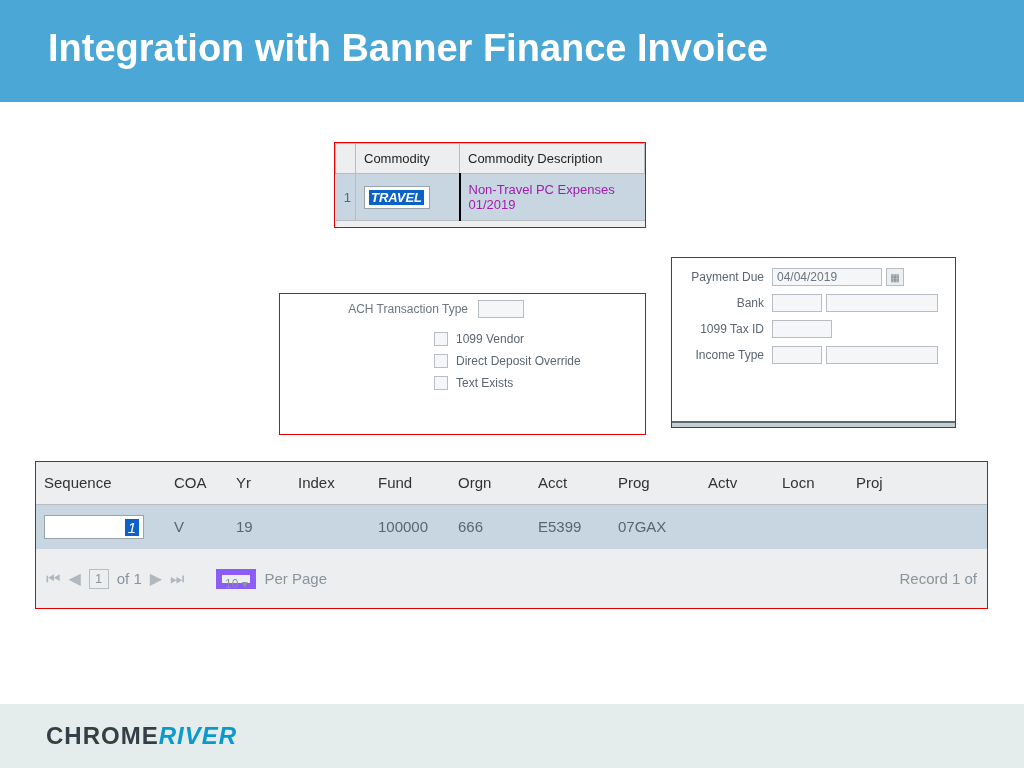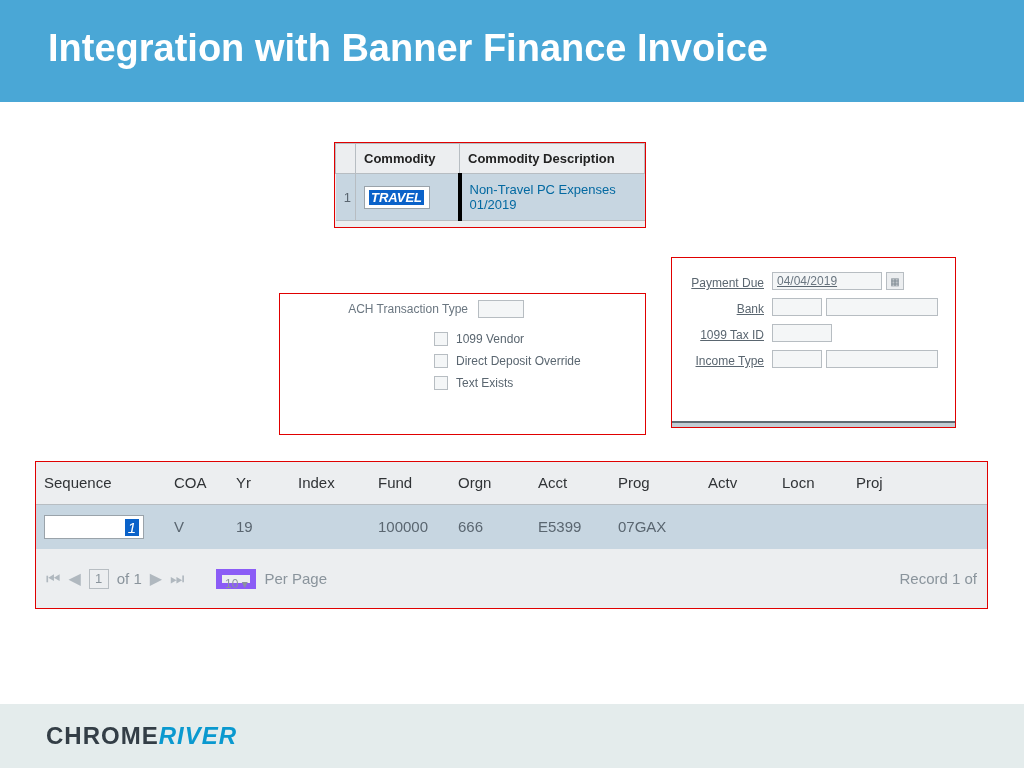--- a/index.html
+++ b/index.html
@@ -16,47 +16,47 @@
     line-height: 1.1;
   }
 
   
   .panel { position: absolute; border: 1px solid #e00000; background: #eceef0; }
 
   
   .panel.commodity { left: 334px; top: 142px; width: 312px; height: 86px; }
   .commodity table { width: 100%; border-collapse: collapse; font-size: 13px; }
   .commodity thead th {
-    background: #eceef0; color: #222; text-align: left; font-weight: bold;
+    background: #eceef0; color: #222; text-align: left; font-weight: normal;
     padding: 7px 8px; border: 1px solid #b7bdc2;
   }
   .commodity tbody td {
     background: #c7d6e1; color: #5a6670; padding: 8px;
     border-top: 1px solid #b7bdc2; border-bottom: 1px solid #b7bdc2;
   }
   .commodity .seqcell { width: 18px; border-right: 1px solid #b7bdc2; text-align: right; padding-right: 4px; }
   .commodity .codebox {
     display: inline-block; background: #fff; border: 1px solid #9aa3aa;
     padding: 3px 4px; width: 66px; text-align: left;
   }
   .commodity .codebox span {
     background: #0a62c9; color: #fff; padding: 0 2px; font-weight: 600; font-style: italic;
   }
-  .commodity .desc { color: #0369a1; border-left: 4px solid #000000; }
+  .commodity .desc { color: #a21caf; border-left: 2px solid #000000; }
 
   
   .panel.ach { left: 279px; top: 293px; width: 367px; height: 142px; background: #fff; color: #5a6670; font-size: 12px; }
   .ach .row { display: flex; align-items: center; height: 22px; }
   .ach .lbl { text-align: right; width: 198px; padding-right: 10px; color: #6a7680; }
   .ach .box { width: 46px; height: 18px; border: 1px solid #b7bdc2; background: #f4f6f7; }
   .ach .chk { width: 14px; height: 14px; border: 1px solid #b7bdc2; background: #f4f6f7; margin-right: 8px; margin-left: 154px; }
 
   
   .panel.payment { left: 671px; top: 257px; width: 285px; height: 171px; background: #fff; font-size: 12px; color: #5a6670; }
-  .payment .row { display: flex; align-items: flex-end; height: 26px; padding-left: 6px; text-decoration: underline; }
+  .payment .row { display: flex; align-items: center; height: 26px; padding-left: 6px; }
   .payment .lbl { width: 94px; text-align: right; padding-right: 8px; }
   .payment input.fld { border: 1px solid #b7bdc2; background: #f4f6f7; height: 18px; font-size: 12px; color: #6a7680; padding: 0 4px; }
   .payment .datepick { height: 18px; width: 18px; border: 1px solid #b7bdc2; background: #eceef0; display: flex; align-items: center; justify-content: center; margin-left: 4px; }
   .payment .datepick span { font-size: 10px; color: #7a858e; }
   .payment .searchbtn { height: 18px; width: 18px; border: 1px solid #b7bdc2; background: #eceef0; display: flex; align-items: center; justify-content: center; margin-left: 4px; font-size: 11px; color: #7a858e; }
   .payment .bottombar { position: absolute; bottom: 0; left: 0; right: 0; height: 6px; background: #c2cdd4; border-top: 2px solid #5f6b73; }
 
   
   .panel.accounting { left: 35px; top: 461px; width: 953px; height: 148px; background: #eceef0; }
   .accounting table { width: 100%; border-collapse: collapse; table-layout: fixed; font-size: 15px; }

